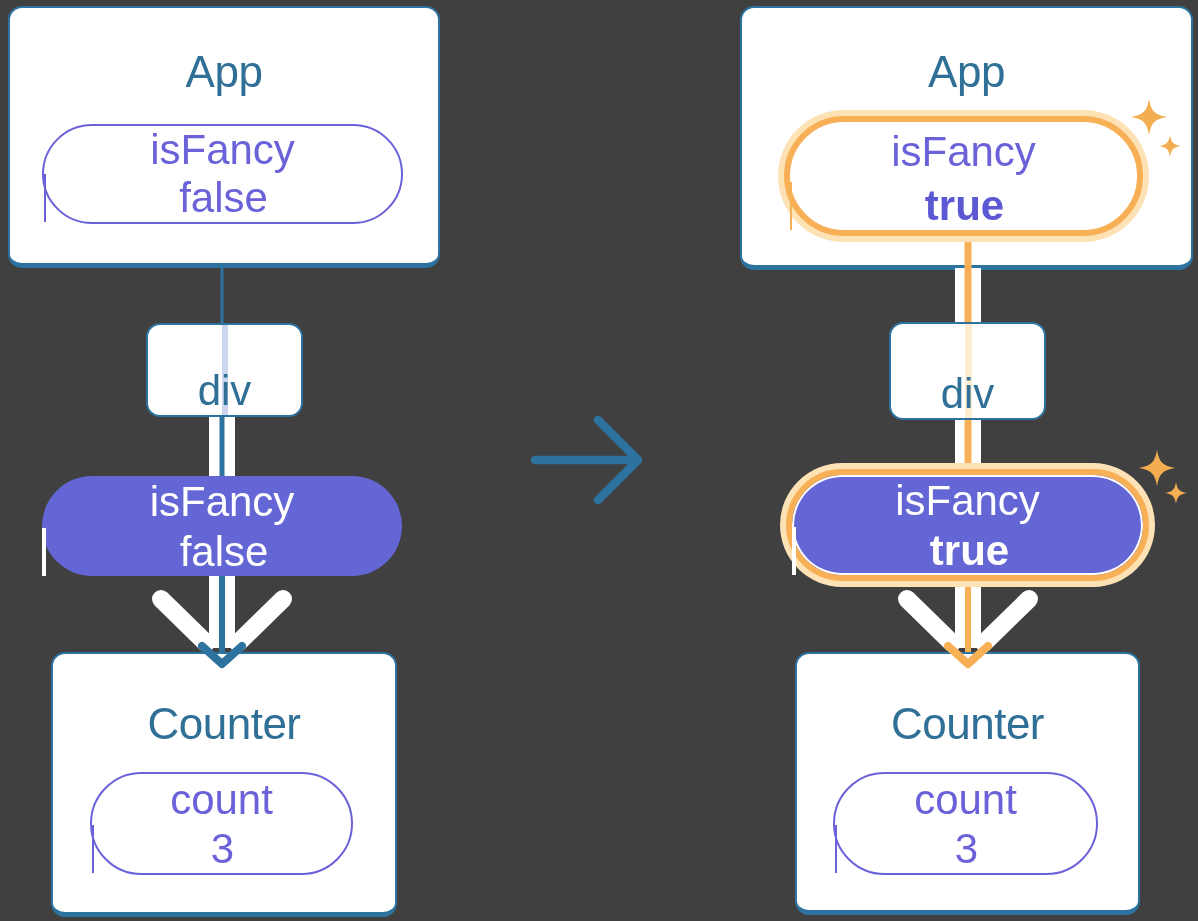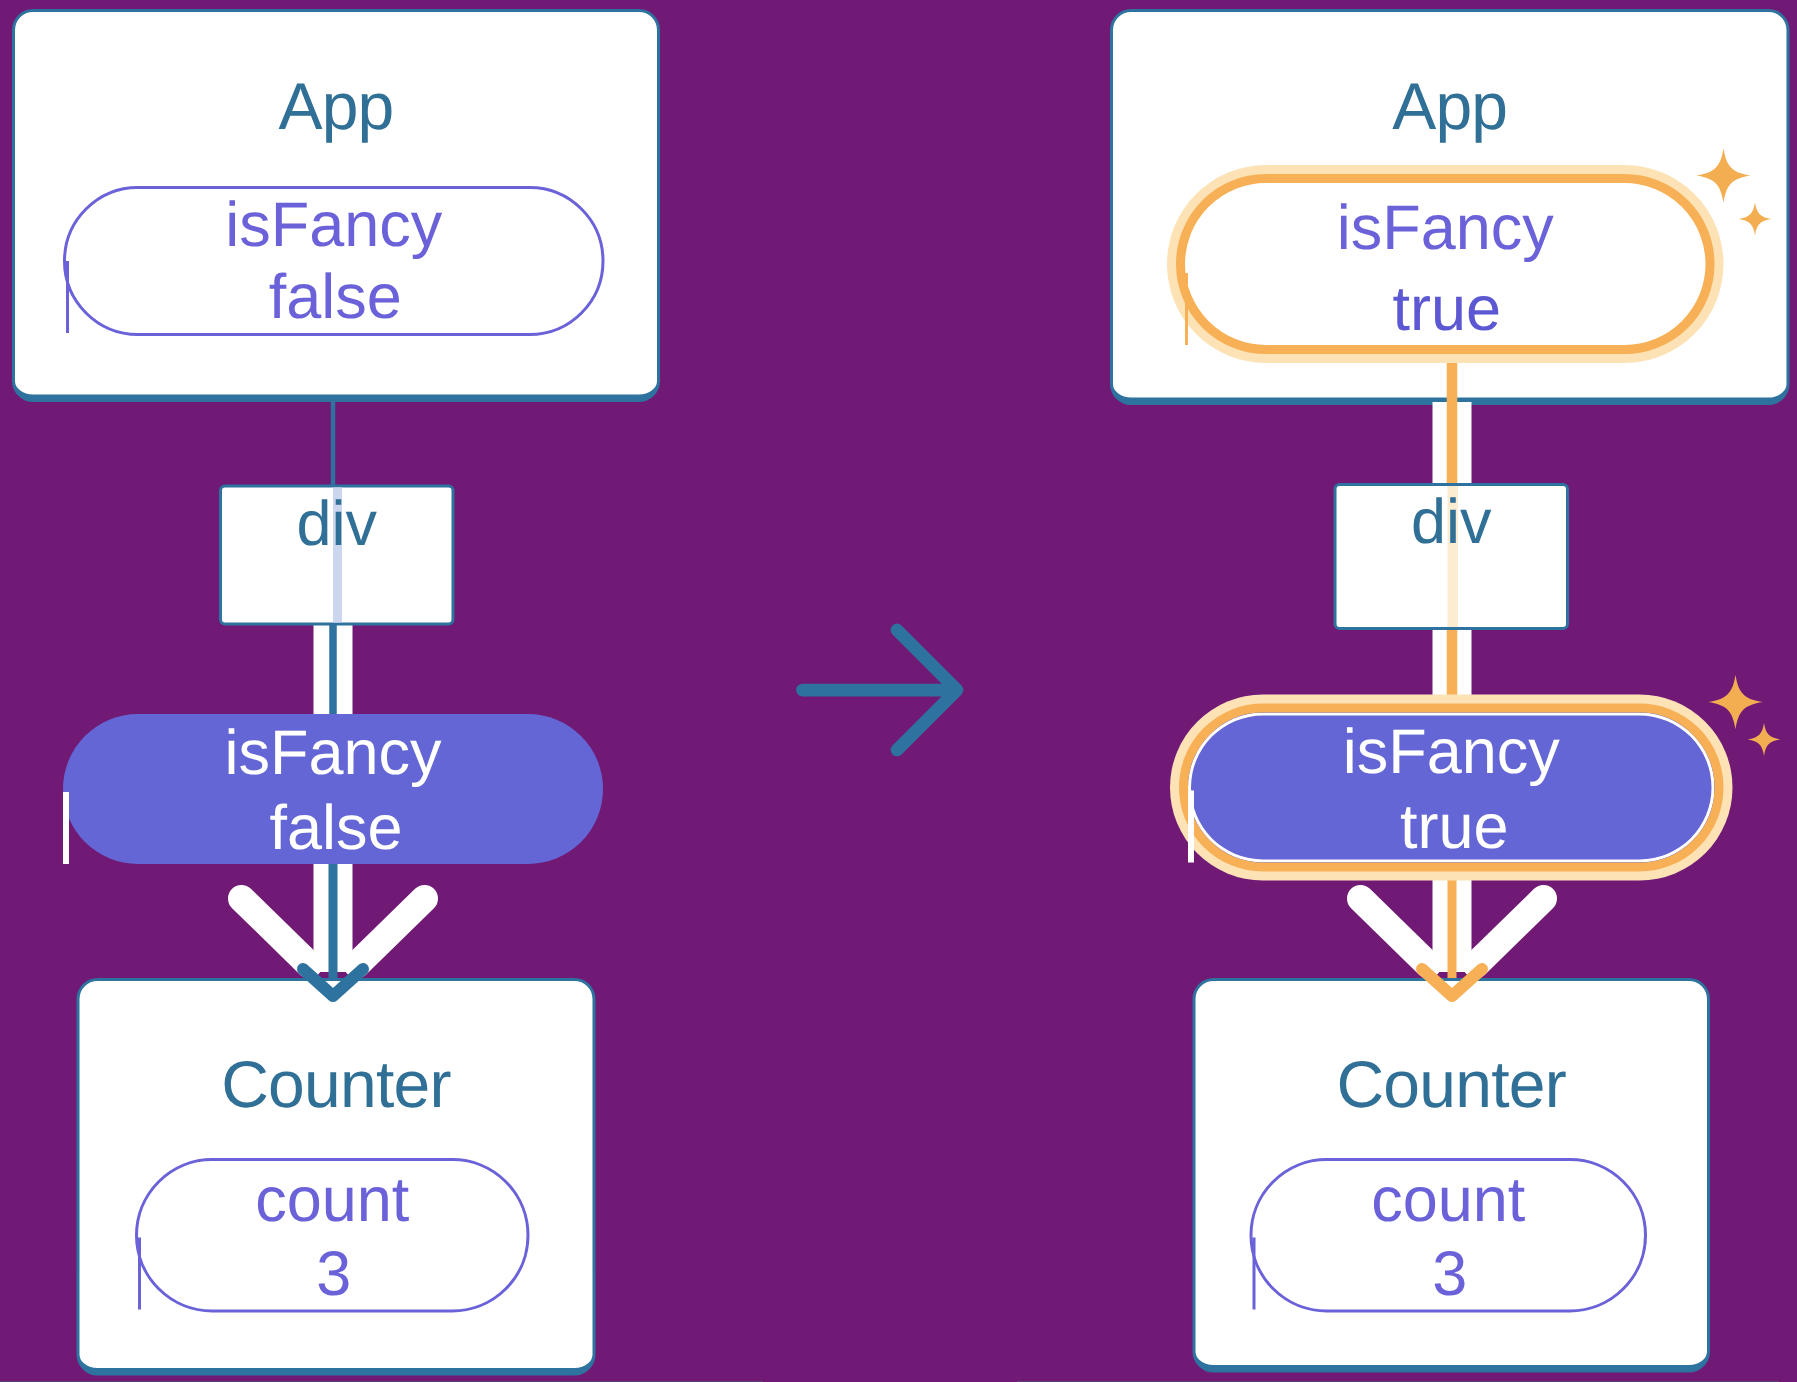--- a/index.html
+++ b/index.html
@@ -1,17 +1,17 @@
 <!DOCTYPE html>
 <html><head>
 <meta charset="utf-8">
 <style>
   html,body{margin:0;padding:0;background:#4c6471;}
   .canvas{
-    position:relative;width:1198px;height:921px;background:#701a75;
+    position:relative;width:1198px;height:921px;background:#404040;
     font-family:"Liberation Sans",sans-serif;overflow:hidden;
   }
   .card{
     position:absolute;background:#ffffff;border:2px solid #2e729f;
     border-bottom-width:5px;border-radius:14px;box-sizing:border-box;z-index:1;
   }
   .card-title{
     text-align:center;font-size:44px;color:#306f96;line-height:1.1;
     letter-spacing:-0.5px;
   }
@@ -29,25 +29,25 @@
   .pill.filled{background:#6366d4;border-radius:52px;color:#ffffff;border:none;}
   .pill.filled .seg.val{border-left:4px solid #ffffff;}
   .pill.hl{
     border:6px solid #f7b055;border-radius:62px;
     box-shadow:0 0 0 6px #fde2b6, inset 0 0 0 2px #ffffff;
   }
   .pill.hl.white-bg{color:#6b62d9;}
   .pill.hl.white-bg .seg.val{border-left:2px solid #f7b055;}
   .pill.hl.purple-bg{background:#6366d4;color:#ffffff;}
   .pill.hl.purple-bg .seg.val{border-left:4px solid #ffffff;}
-  .bold-val{font-weight:400;}
+  .bold-val{font-weight:700;}
   .pill.hl.white-bg .bold-val{color:#5c57d2;}
   .divnode{
-    position:absolute;background:#ffffff;border:2px solid #2e729f;border-radius:4px;
-    display:flex;align-items:flex-start;justify-content:center;box-sizing:border-box;z-index:3;
+    position:absolute;background:#ffffff;border:2px solid #2e729f;border-radius:14px;
+    display:flex;align-items:flex-end;justify-content:center;box-sizing:border-box;z-index:3;
   }
   .divnode .stripe{position:absolute;top:0;bottom:0;left:50%;width:6px;margin-left:-3px;}
   .divnode .stripe.blue{background:#ccd6ee;}
   .divnode .stripe.cream{background:#fcecd2;width:7px;}
   .divnode .lbl{position:relative;font-size:42px;color:#306f96;z-index:1;}
 </style>
 </head>
 <body>
 
 <div class="canvas">

